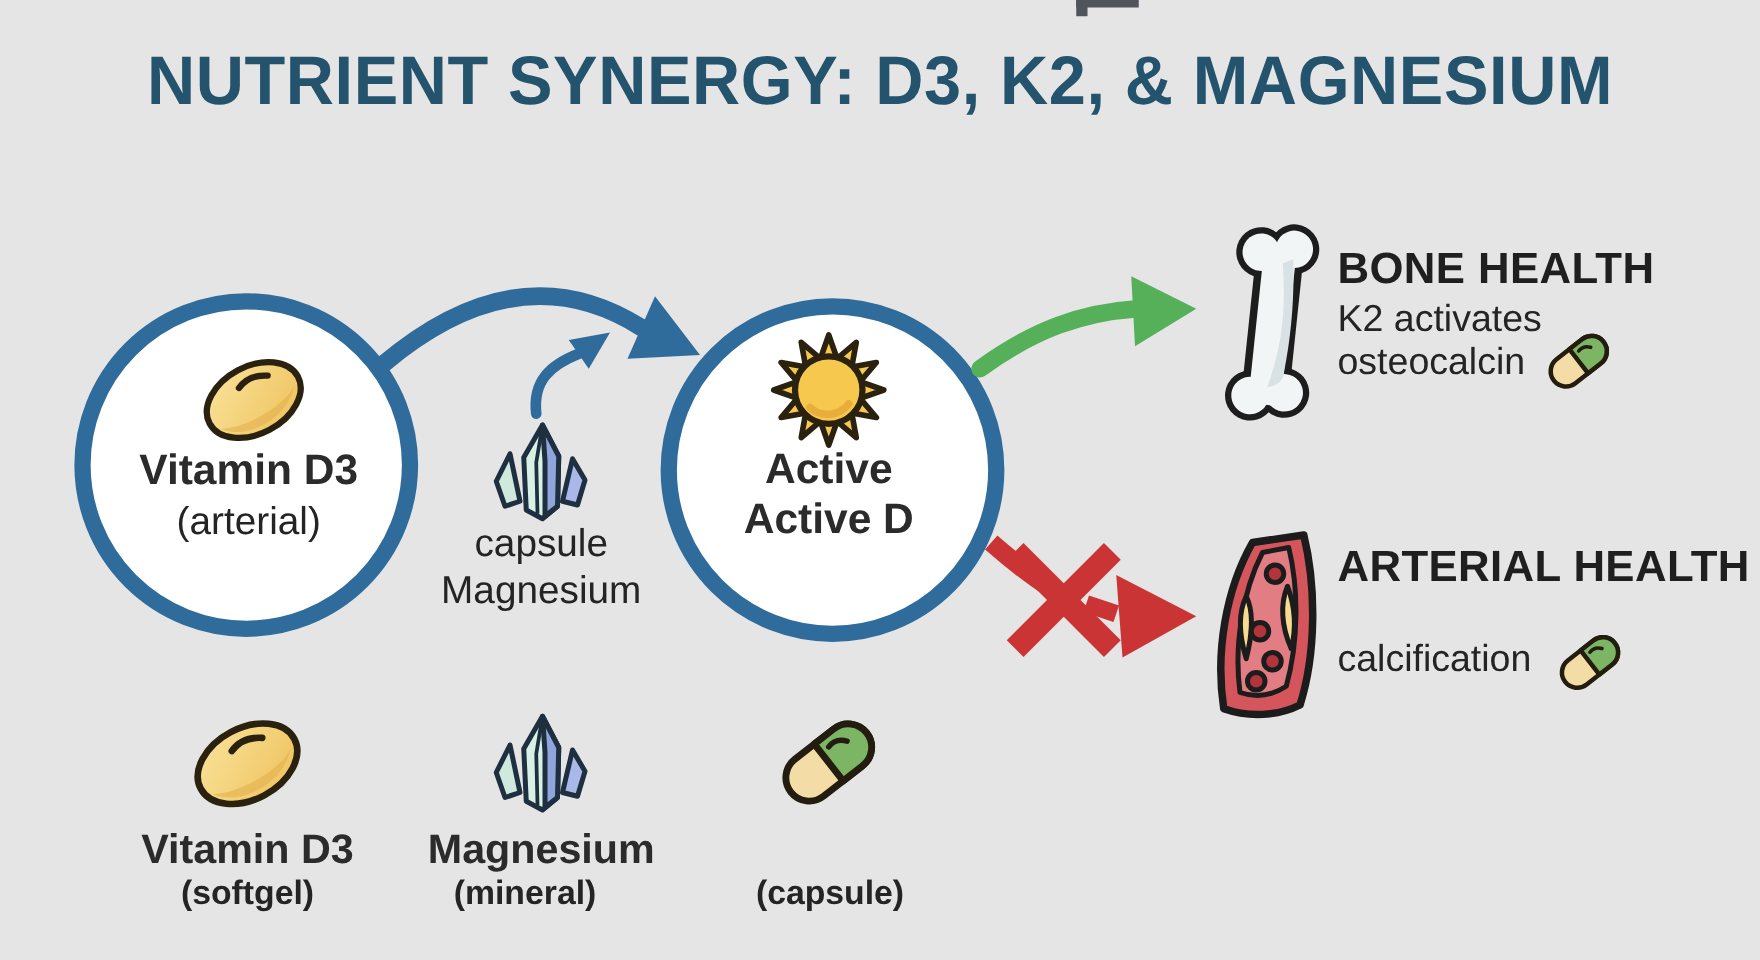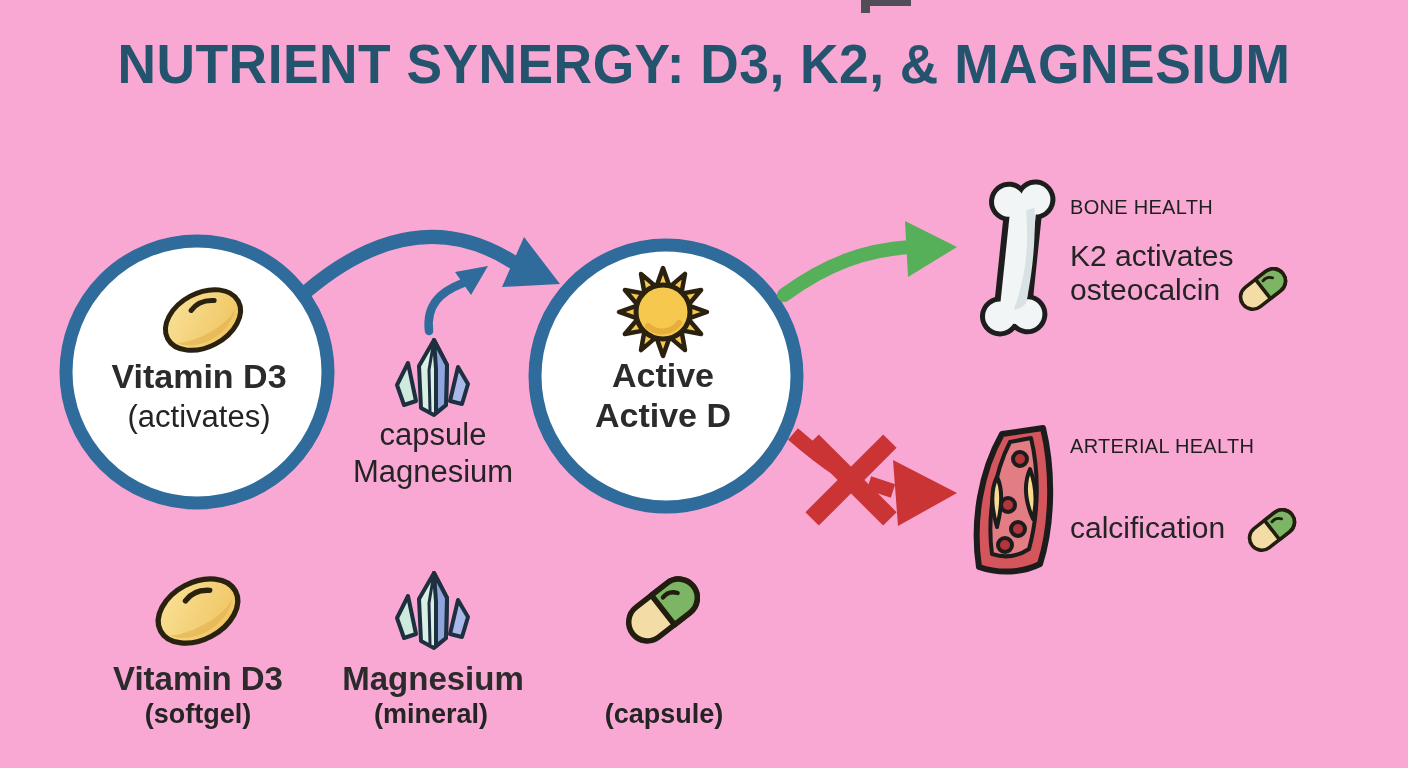--- a/index.html
+++ b/index.html
@@ -1,26 +1,26 @@
 <!DOCTYPE html>
 <html><head>
 <meta charset="utf-8">
 <style>
   *{margin:0;padding:0;box-sizing:border-box}
   html,body{background:#ffffff}
-  .stage{position:relative;width:1408px;height:768px;background:#f9a8d4;overflow:hidden;
+  .stage{position:relative;width:1408px;height:768px;background:#e5e5e5;overflow:hidden;
          font-family:"Liberation Sans",sans-serif;color:#242424}
   .stage svg.diagram{position:absolute;left:0;top:0}
   .t{position:absolute;white-space:nowrap;line-height:1.05}
   .ctr{transform:translateX(-50%);text-align:center}
   .title{font-size:55px;font-weight:700;color:#24546d;letter-spacing:.5px;
          transform:translateX(-50%) scaleX(.97);transform-origin:center}
   .b34{font-size:34px;font-weight:700;color:#2b2b2b}
   .r31{font-size:31px;font-weight:400;color:#242424}
-  .h31{font-size:20px;font-weight:400;color:#1f1f1f;letter-spacing:.3px}
+  .h31{font-size:35px;font-weight:700;color:#1f1f1f;letter-spacing:.3px}
   .r30{font-size:30px;font-weight:400;color:#242424}
   .b33{font-size:33px;font-weight:700;color:#2b2b2b}
   .r29{font-size:27px;font-weight:700;color:#242424}
 </style>
 </head>
 <body>
 
 <div class="stage">
 
   <svg class="diagram" width="1408" height="768" viewBox="0 0 1408 768">
@@ -127,36 +127,36 @@
     <use href="#capsule-shape" transform="translate(1272,530) rotate(-38) scale(.72)"></use>
 
     <use href="#softgel-shape" transform="translate(198,611) rotate(-28) scale(1.06)"></use>
     <use href="#crystal-shape" transform="translate(433,611)"></use>
     <use href="#capsule-shape" transform="translate(663,610) rotate(-38) scale(1.1)"></use>
   </svg>
 
   <div class="t title" style="left:704px;top:36px">NUTRIENT SYNERGY: D3, K2, &amp; MAGNESIUM</div>
 
   <div class="t ctr b34" style="left:199px;top:359px">Vitamin D3</div>
-  <div class="t ctr r31" style="left:199px;top:401px">(activates)</div>
+  <div class="t ctr r31" style="left:199px;top:401px">(arterial)</div>
 
   <div class="t ctr b34" style="left:663px;top:358px">Active</div>
   <div class="t ctr b34" style="left:663px;top:398px">Active D</div>
 
   <div class="t ctr r31" style="left:433px;top:419px">capsule</div>
   <div class="t ctr r31" style="left:433px;top:456px">Magnesium</div>
 
   <div class="t h31" style="left:1070px;top:197px">BONE HEALTH</div>
   <div class="t r30" style="left:1070px;top:240px">K2 activates</div>
   <div class="t h31" style="left:1070px;top:436px">ARTERIAL HEALTH</div>
 
   <div class="t r30" style="left:1070px;top:274px">osteocalcin</div>
   <div class="t r30" style="left:1070px;top:512px">calcification</div>
 
   <div class="t ctr b33" style="left:198px;top:662px">Vitamin D3</div>
   <div class="t ctr r29" style="left:198px;top:700px">(softgel)</div>
 
   <div class="t ctr b33" style="left:433px;top:662px">Magnesium</div>
-  <div class="t ctr r29" style="left:431px;top:700px">(mineral)</div>
+  <div class="t ctr r29" style="left:420px;top:700px">(mineral)</div>
 
   <div class="t ctr r29" style="left:664px;top:700px">(capsule)</div>
 
 </div>
 
 </body></html>

